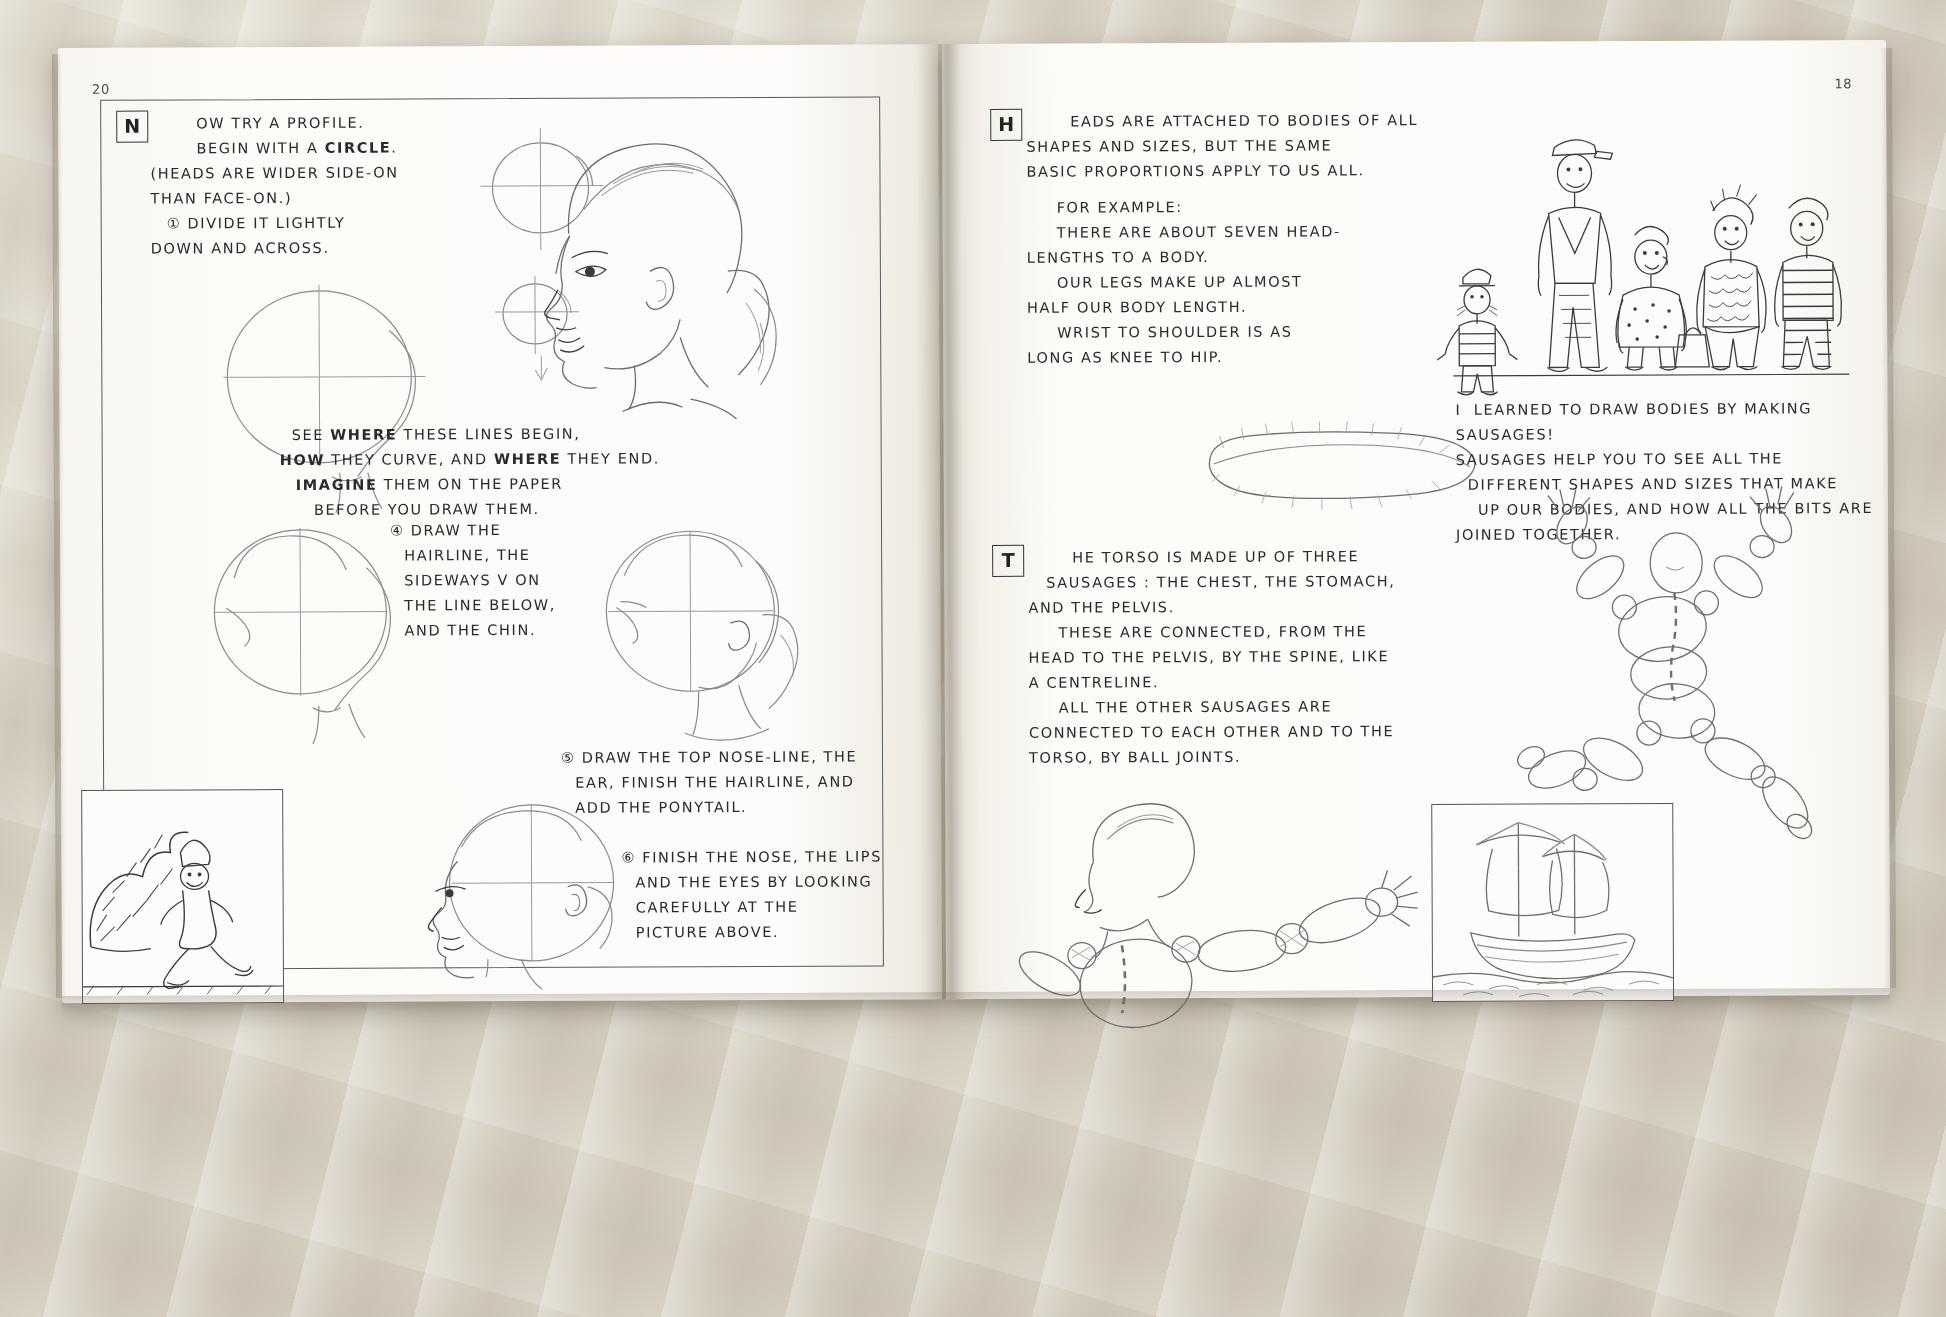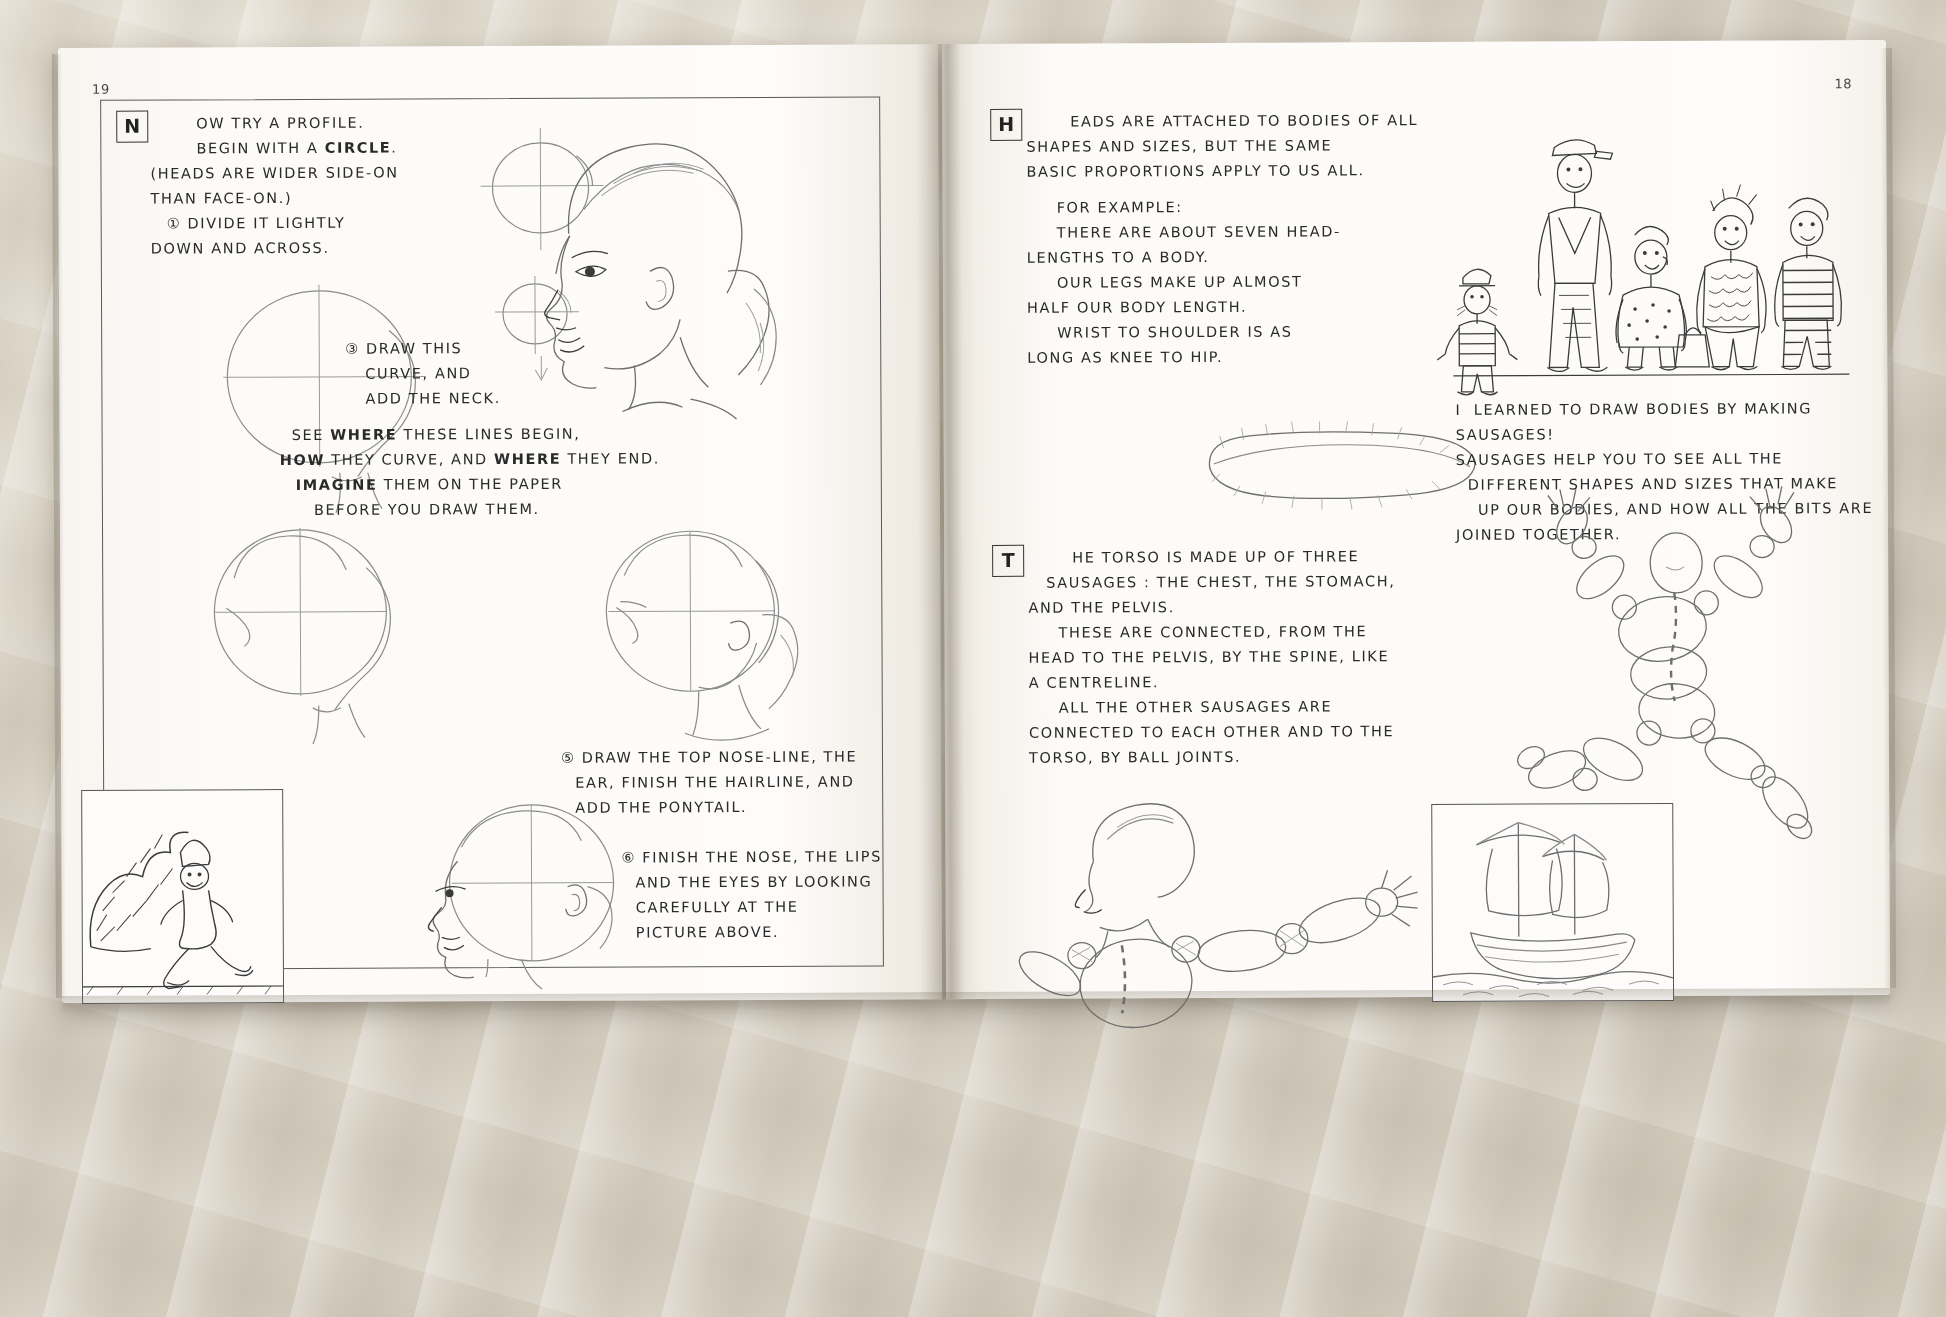--- a/index.html
+++ b/index.html
@@ -70,21 +70,21 @@
 </style>
 </head>
 <body>
 
 <div id="scene">
 
   <div id="book">
 
     <div class="page" id="page-left">
 
-      <div class="folio" style="left:34px;top:34px;">19</div>
+      <div class="folio" style="left:34px;top:34px;">20</div>
 
       <div class="frame" style="left:42px;top:52px;width:778px;height:868px;"></div>
 
       <div class="tbox" style="left:58px;top:62px;">
         <span class="blockcap">N</span>
       </div>
 
       <div class="tbox hand" style="left:92px;top:64px;width:330px;">
         <div style="margin-left:46px;">OW TRY A PROFILE.</div>
         <div style="margin-left:46px;">BEGIN WITH A <b>CIRCLE</b>.</div>
@@ -146,45 +146,47 @@
       <svg style="position:absolute;left:140px;top:230px;" width="260" height="240">
         <ellipse class="pencil" cx="120" cy="100" rx="92" ry="86"></ellipse>
         <path class="pencil-d" d="M120 8 L120 190"></path>
         <path class="pencil-d" d="M24 100 L226 100"></path>
         <path class="pencil" d="M190 54 q26 22 26 50 q0 34 -24 56 q-20 18 -34 40"></path>
         <path class="pencil" d="M132 200 q16 8 30 0"></path>
         <path class="pencil" d="M140 196 q2 26 -4 40"></path>
         <path class="pencil" d="M168 196 q6 24 14 36"></path>
       </svg>
 
-      <div class="caption hand" style="left:286px;top:290px;width:200px;text-align:left;">
-        <div>③ DRAW THIS</div>
-        <div style="margin-left:20px;">CURVE, AND</div>
-        <div style="margin-left:20px;">ADD THE NECK.</div>
-      </div>
 
       <div class="caption hand" style="left:232px;top:376px;width:420px;">
         <div>SEE <b>WHERE</b> THESE LINES BEGIN,</div>
         <div style="margin-left:-12px;"><b>HOW</b> THEY CURVE, AND <b>WHERE</b> THEY END.</div>
         <div style="margin-left:4px;"><b>IMAGINE</b> THEM ON THE PAPER</div>
         <div style="margin-left:22px;">BEFORE YOU DRAW THEM.</div>
       </div>
 
       <svg style="position:absolute;left:130px;top:465px;" width="250" height="230">
         <ellipse class="pencil" cx="110" cy="100" rx="86" ry="82"></ellipse>
         <path class="pencil-d" d="M110 16 L110 184"></path>
         <path class="pencil-d" d="M24 100 L196 100"></path>
         <path class="pencil" d="M44 66 q10 -40 54 -42 q44 -2 58 34"></path>
         <path class="pencil" d="M176 56 q24 22 24 50 q0 32 -22 54 q-20 18 -34 38"></path>
         <path class="pencil" d="M36 96 q16 10 22 22 q4 10 -4 16"></path>
         <path class="pencil" d="M122 196 q14 8 28 0"></path>
         <path class="pencil" d="M128 194 q0 26 -6 38"></path>
         <path class="pencil" d="M158 192 q8 24 16 34"></path>
       </svg>
 
+      <div class="caption hand" style="left:330px;top:472px;width:210px;">
+        <div>④ DRAW THE</div>
+        <div style="margin-left:14px;">HAIRLINE, THE</div>
+        <div style="margin-left:14px;">SIDEWAYS V ON</div>
+        <div style="margin-left:14px;">THE LINE BELOW,</div>
+        <div style="margin-left:14px;">AND THE CHIN.</div>
+      </div>
 
       <svg style="position:absolute;left:520px;top:470px;" width="280" height="260">
         <ellipse class="pencil" cx="110" cy="96" rx="84" ry="80"></ellipse>
         <path class="pencil-d" d="M110 16 L110 176"></path>
         <path class="pencil-d" d="M28 96 L194 96"></path>
         <path class="pencil" d="M44 60 q16 -38 60 -40 q44 -2 58 32"></path>
         <path class="pencil" d="M36 92 q16 10 20 22 q4 10 -4 14"></path>
         <path class="pencil" d="M40 86 q16 0 26 6"></path>
         <path class="pencil" d="M118 172 q22 6 38 -10 q16 -16 20 -34"></path>
         <path class="pencil" d="M176 46 q24 24 22 54 q-2 28 -20 48"></path>

